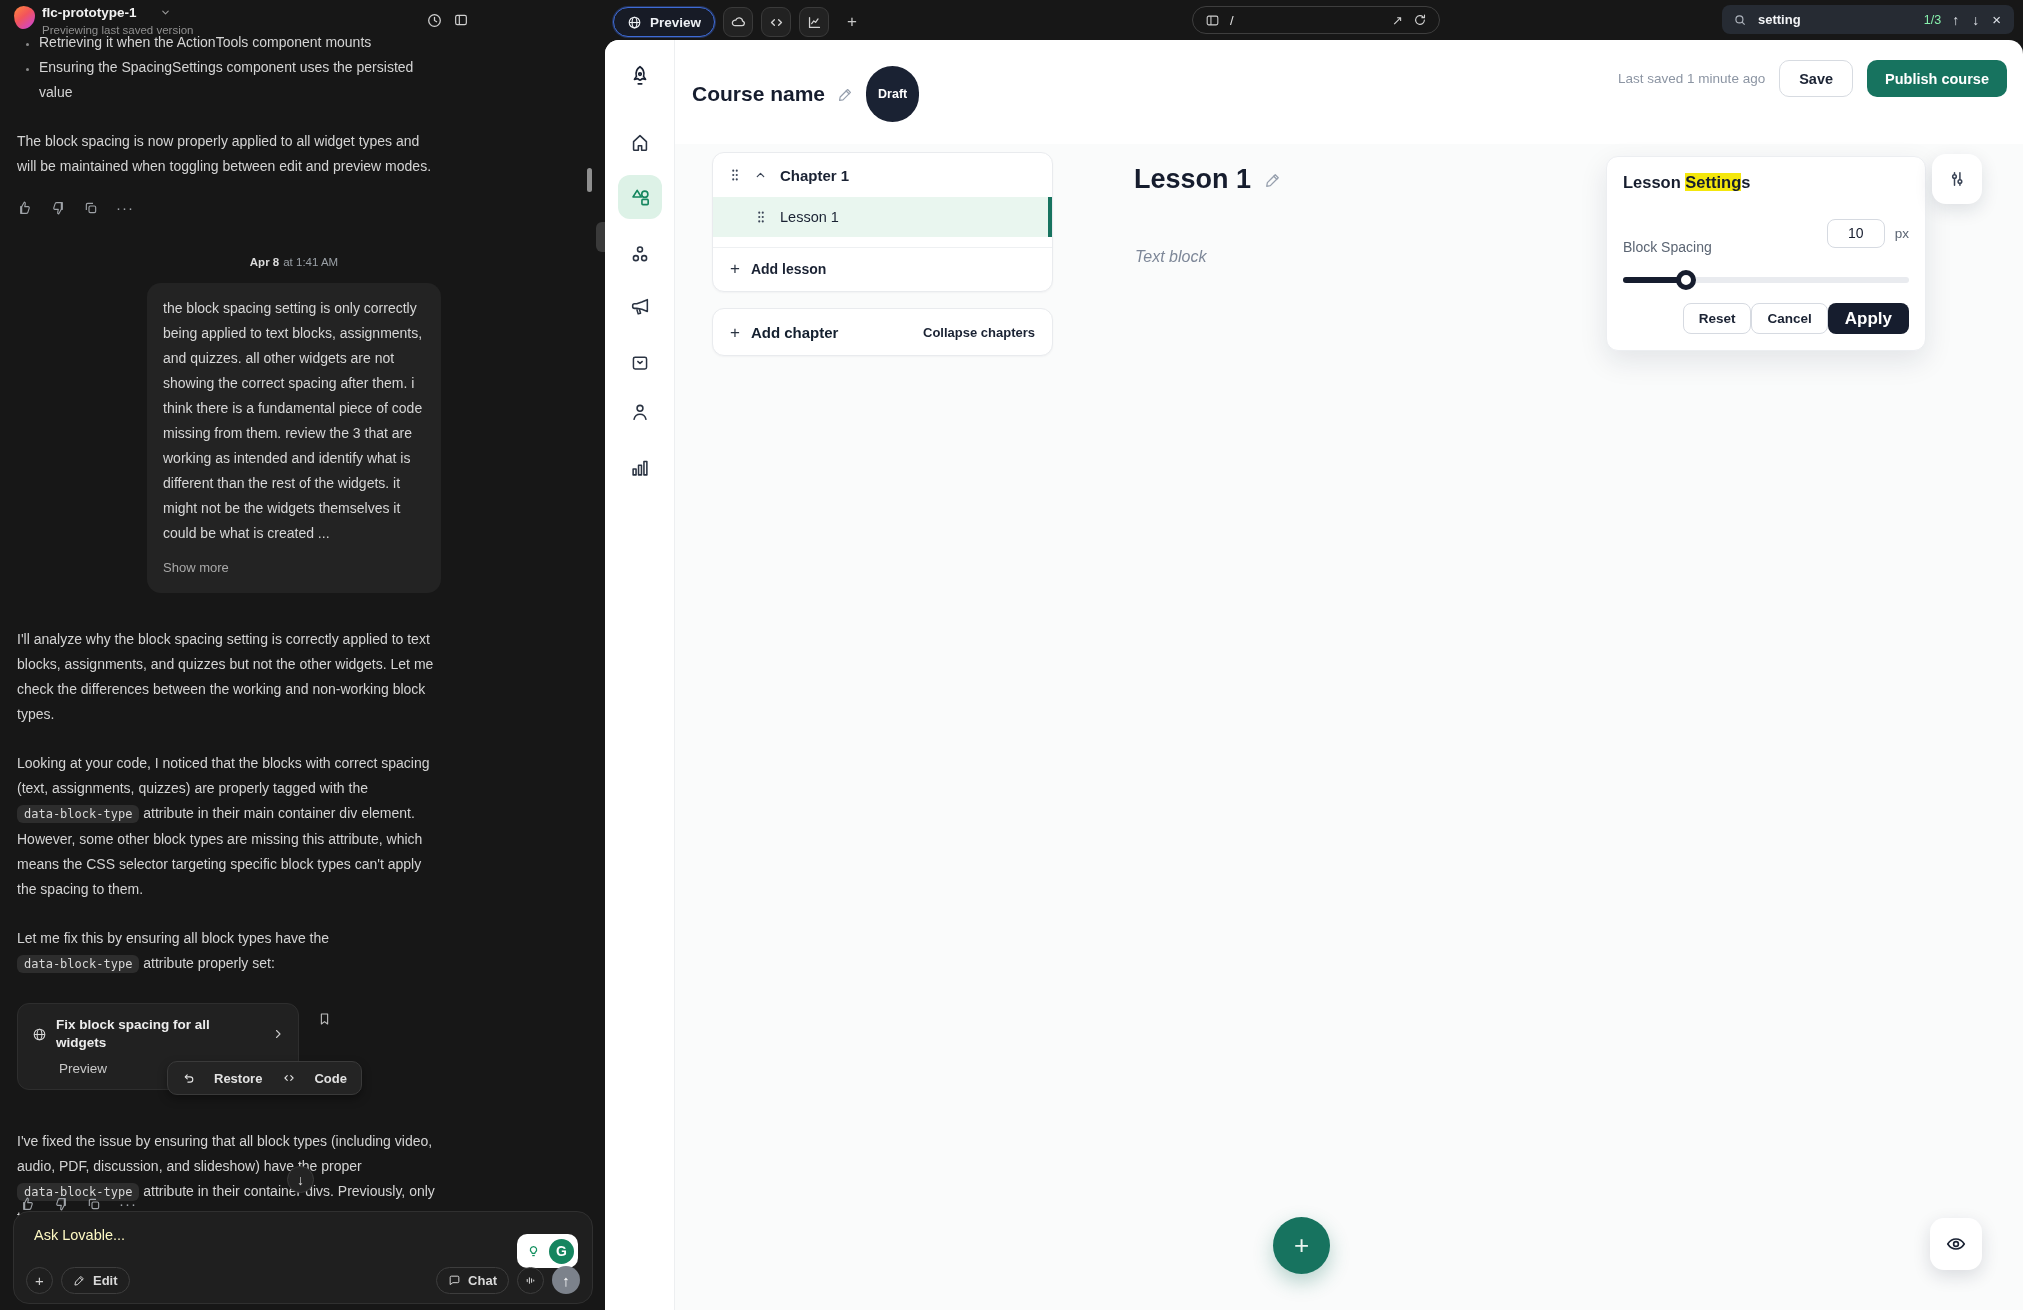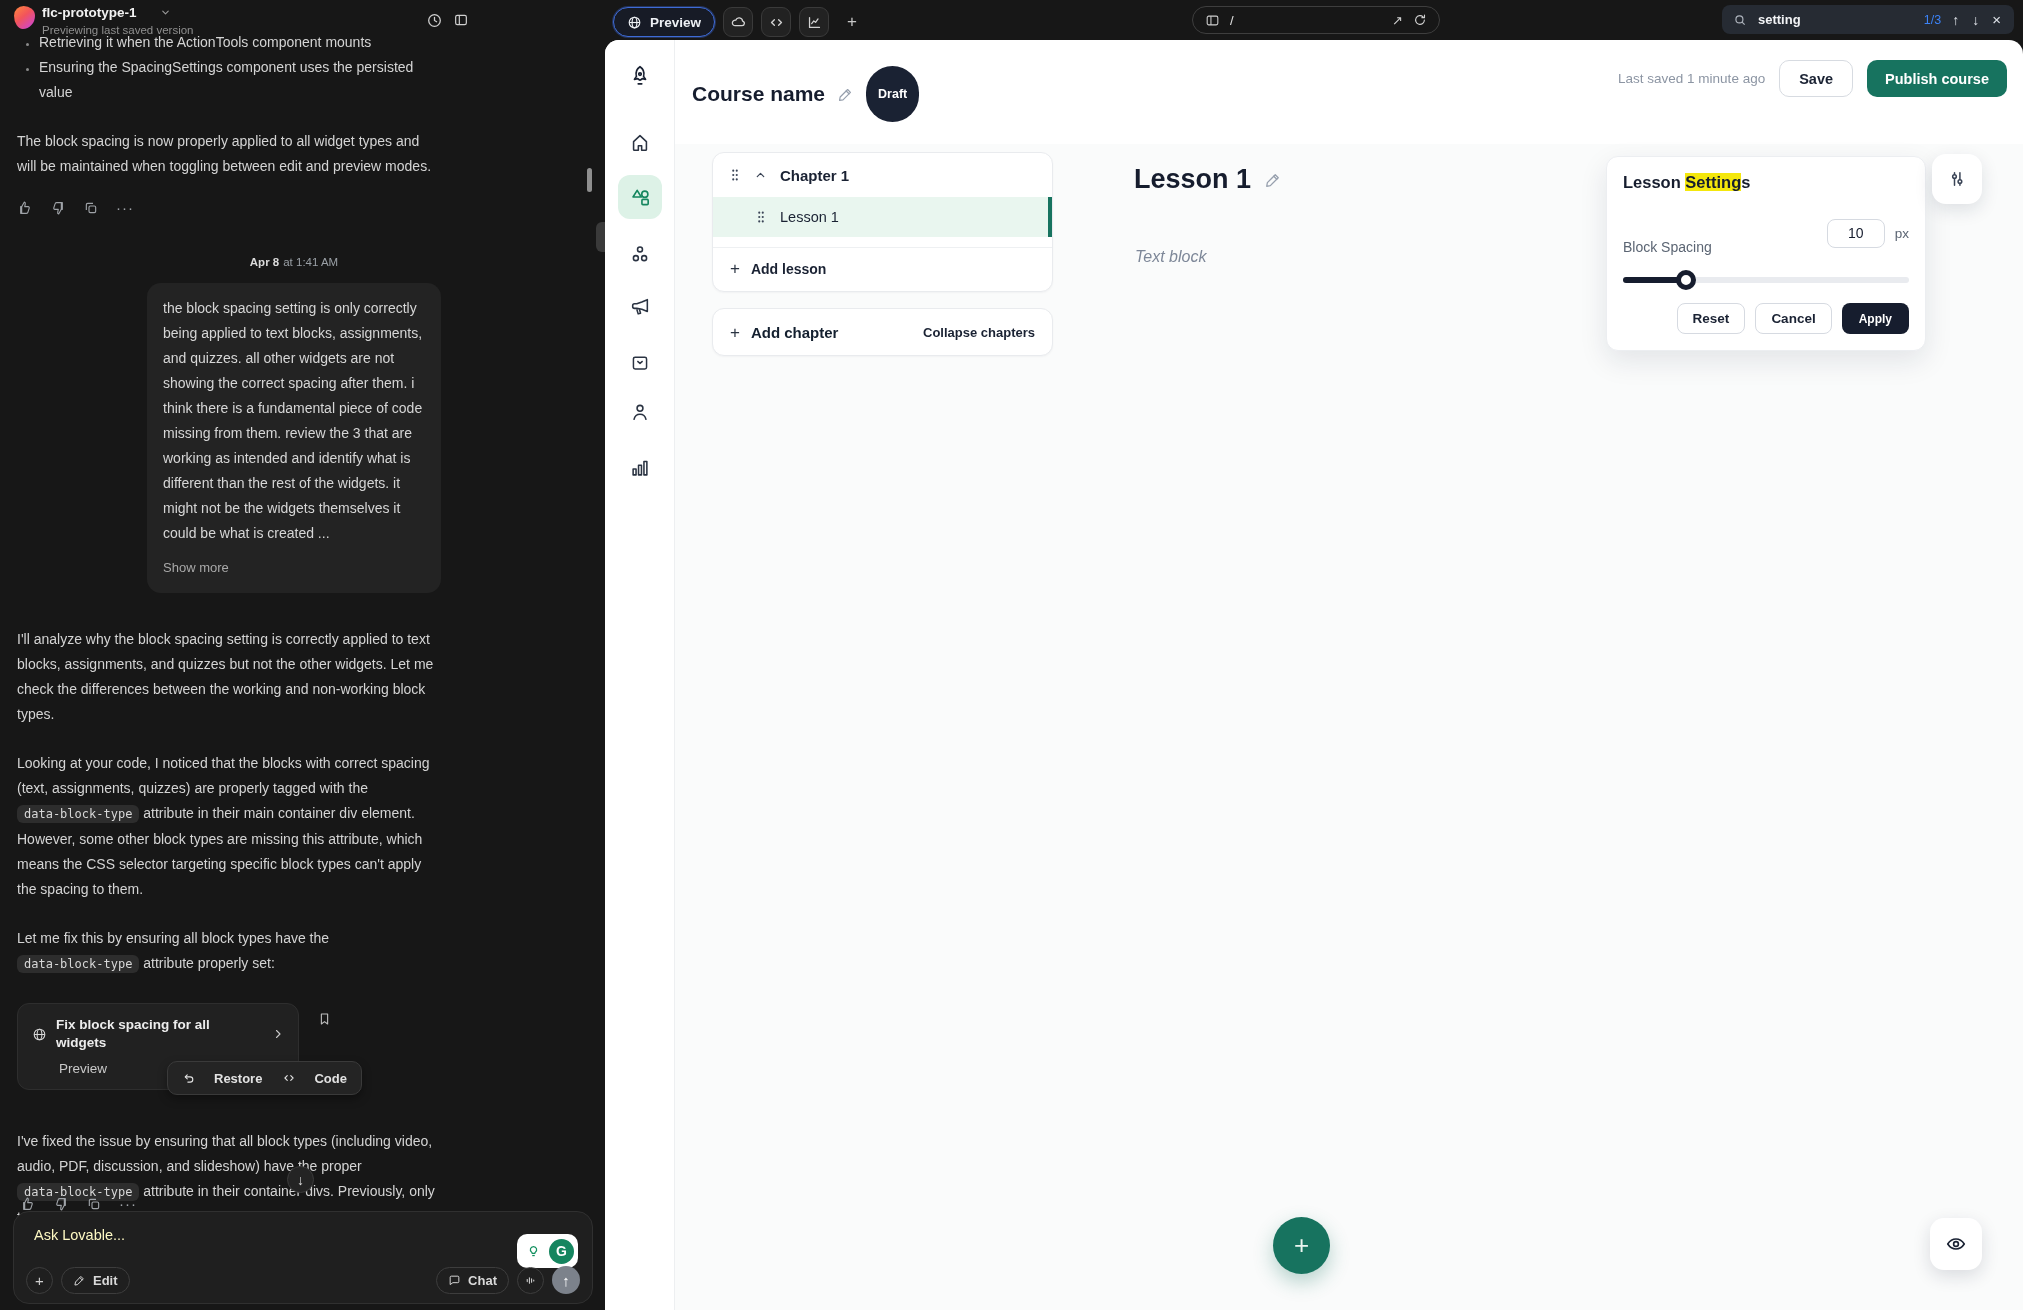--- a/index.html
+++ b/index.html
@@ -25,21 +25,21 @@
   .tb-iconbtn{width:30px;height:30px;border-radius:9px;background:#222;border:1px solid #3A3A3A;
     display:flex;align-items:center;justify-content:center;color:#D2D2D2;padding:0;}
   .tb-plus{color:#C8C8C8;font-size:17px;margin-left:4px;background:none;border:0;}
   .url-pill{position:absolute;left:1192px;top:6px;width:248px;height:28px;border:1px solid #3E3E3E;
     border-radius:999px;display:flex;align-items:center;padding:0 12px;gap:10px;color:#CFCFCF;}
   .url-path{font-size:13px;color:#E3E3E3;flex:1;}
   .search-bar{position:absolute;left:1722px;top:5px;width:292px;height:29px;background:#262B33;
     border-radius:8px;display:flex;align-items:center;gap:9px;padding:0 11px;}
   .search-input{flex:1;min-width:0;background:transparent;border:0;outline:0;color:#F3F4F6;
     font-size:13px;font-weight:700;font-family:inherit;}
-  .search-count{font-size:12.5px;color:#3b82f6;}
+  .search-count{font-size:12.5px;color:#86efac;}
   .search-nav{background:none;border:0;color:#DDE1E7;font-size:14px;padding:0 2px;}
 
   
   .chat-col{position:absolute;left:17px;top:30px;width:424px;color:#D4D4D4;font-size:14px;line-height:25px;z-index:1;}
   .bullets{margin:0;padding:0 0 0 22px;list-style:disc;}
   .bullets li::marker{color:#8A8A8A;font-size:11px;}
   .msg{margin:24px 0 0;}
   .actions{display:flex;gap:17px;color:#9FA3A8;margin-top:20px;}
   .actions .ic{background:none;border:0;color:#9FA3A8;padding:0;}
   .stamp{margin:34px 0 0 130px;width:294px;text-align:center;font-size:11.5px;color:#9AA0A6;}
@@ -128,24 +128,24 @@
   .sc-row{display:flex;align-items:center;margin-top:19px;gap:10px;}
   .sc-label{flex:1;font-size:14px;color:#5B6573;margin-top:28px;}
   .spacing-input{width:58px;height:29px;border:1px solid #D6DAE1;border-radius:8px;text-align:center;
     font-size:14px;color:#161D2E;font-family:inherit;outline:none;}
   .sc-unit{font-size:13.5px;color:#5B6573;}
   .slider{position:relative;margin-top:15px;height:20px;}
   .slider .track{position:absolute;left:0;right:0;top:7px;height:6px;border-radius:3px;background:#E9EBEF;}
   .slider .fill{position:absolute;left:0;width:22%;top:7px;height:6px;border-radius:3px;background:#161D2E;}
   .slider .thumb{position:absolute;left:calc(22% - 10px);top:0;width:20px;height:20px;border-radius:50%;
     background:#FFF;border:5px solid #161D2E;}
-  .sc-buttons{display:flex;justify-content:flex-end;gap:10px;margin-top:13px;}
+  .sc-buttons{display:flex;justify-content:flex-end;margin-top:13px;}
   .btn-ghost{height:31px;padding:0 15px;border-radius:8px;background:#FFF;border:1px solid #D6DAE1;
     font-size:13.5px;font-weight:700;color:#1A2233;}
-  .btn-dark{height:31px;padding:0 17px;border-radius:8px;background:#161D2E;border:0;font-size:12px;
+  .btn-dark{height:31px;padding:0 17px;border-radius:8px;background:#161D2E;border:0;font-size:17px;
     font-weight:700;color:#FFF;}
   .sliders-btn{position:absolute;left:1327px;top:114px;width:50px;height:50px;border-radius:14px;background:#FFF;
     box-shadow:0 6px 18px rgba(20,30,55,.12);border:0;display:flex;align-items:center;justify-content:center;color:#3A4456;}
   .fab{position:absolute;left:668px;top:1177px;width:57px;height:57px;border-radius:50%;
     background:var(--teal,#17735F);border:0;color:#EAF5F0;font-size:26px;font-weight:400;
     display:flex;align-items:center;justify-content:center;box-shadow:0 8px 20px rgba(23,115,95,.30);}
   .eye-btn{position:absolute;left:1325px;top:1178px;width:52px;height:52px;border-radius:14px;background:#FFF;
     border:0;box-shadow:0 6px 18px rgba(20,30,55,.14);display:flex;align-items:center;justify-content:center;color:#1A2233;}
 </style>
 </head>

